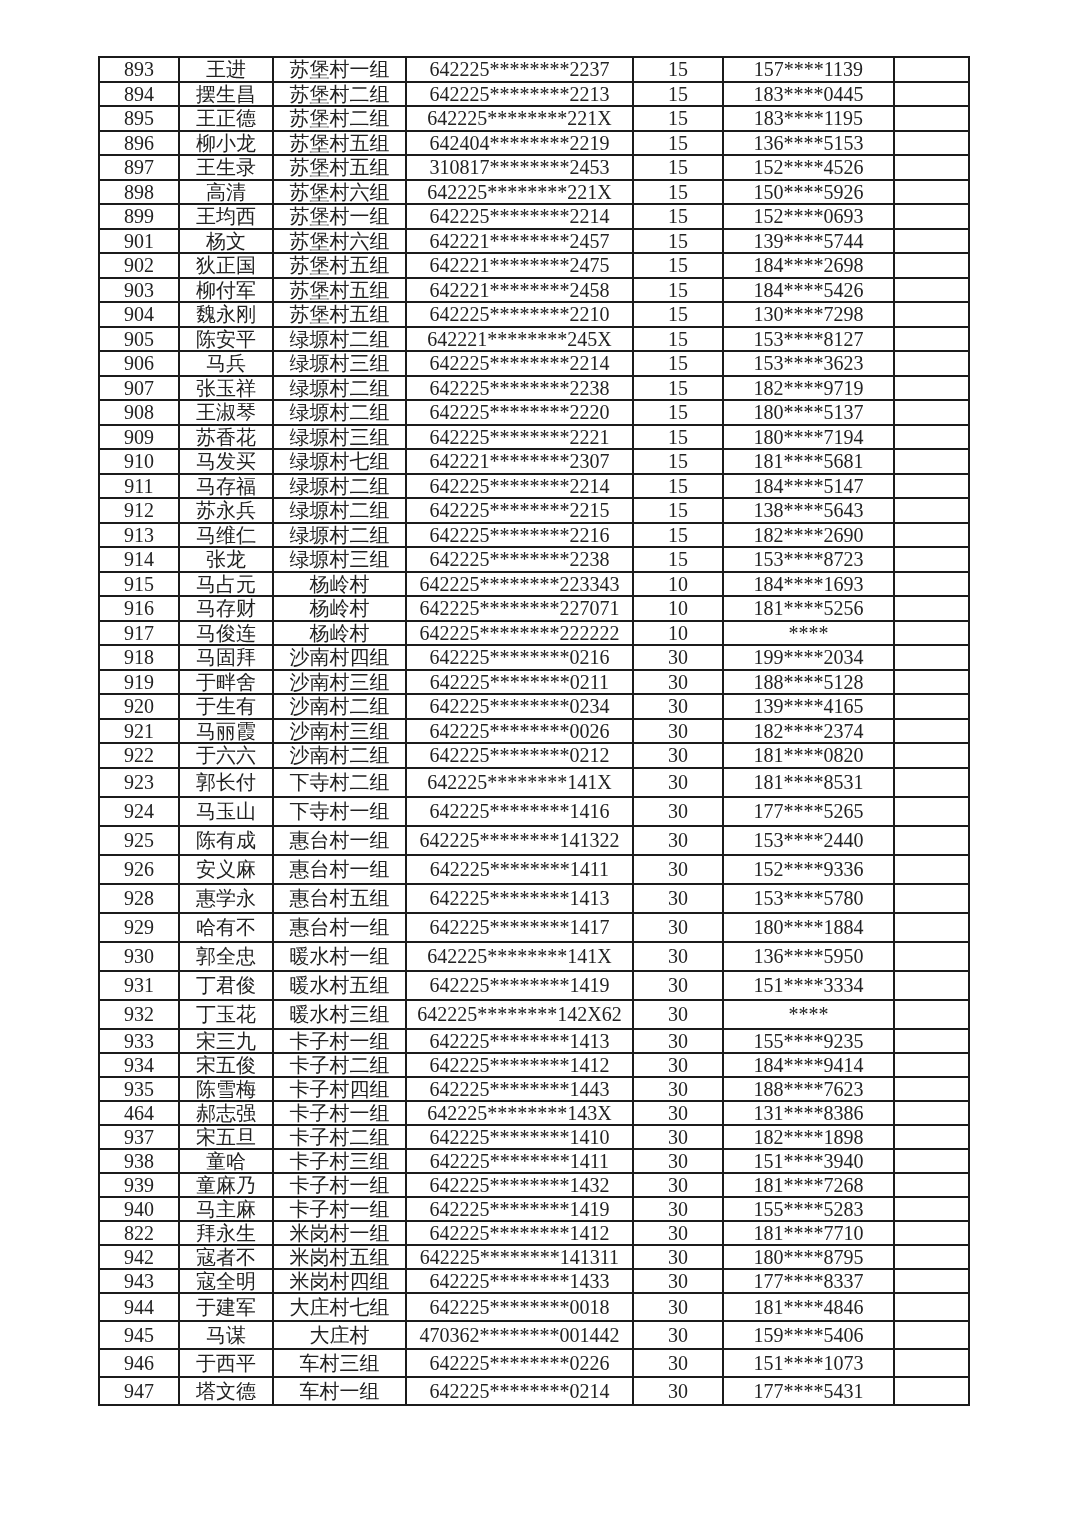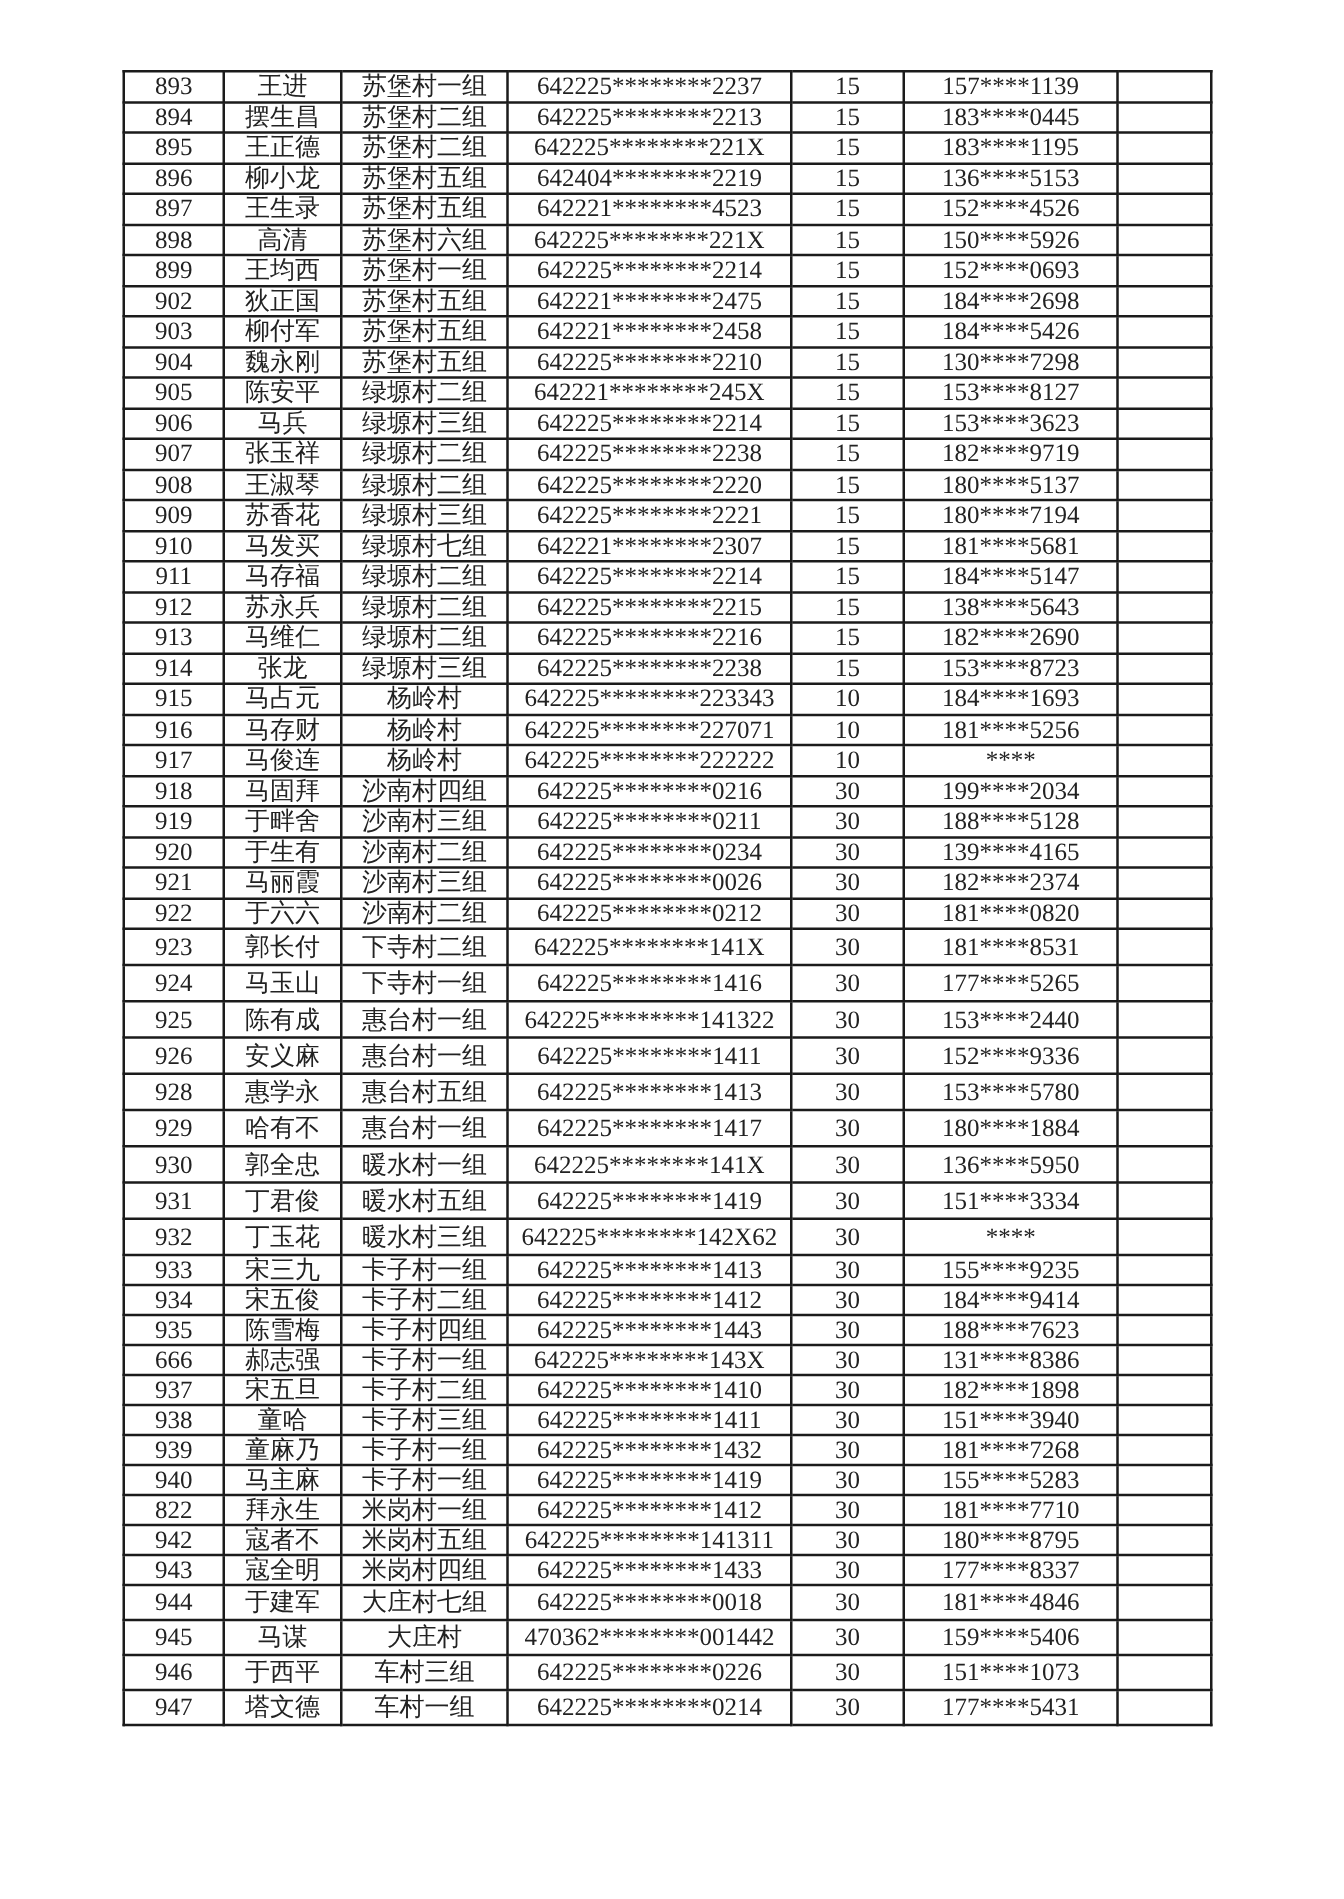--- a/index.html
+++ b/index.html
@@ -87,41 +87,50 @@
           <td>苏堡村五组</td>
           <td>642404********2219</td>
           <td>15</td>
           <td>136****5153</td>
           <td></td>
         </tr>
         <tr class="h-std">
           <td>897</td>
           <td>王生录</td>
           <td>苏堡村五组</td>
-          <td>642221********4523</td>
+          <td>310817********2453</td>
           <td>15</td>
           <td>152****4526</td>
           <td></td>
         </tr>
         <tr class="h-std">
           <td>898</td>
           <td>高清</td>
           <td>苏堡村六组</td>
           <td>642225********221X</td>
           <td>15</td>
           <td>150****5926</td>
           <td></td>
         </tr>
         <tr class="h-std">
           <td>899</td>
           <td>王均西</td>
           <td>苏堡村一组</td>
           <td>642225********2214</td>
           <td>15</td>
           <td>152****0693</td>
+          <td></td>
+        </tr>
+        <tr class="h-std">
+          <td>901</td>
+          <td>杨文</td>
+          <td>苏堡村六组</td>
+          <td>642221********2457</td>
+          <td>15</td>
+          <td>139****5744</td>
           <td></td>
         </tr>
         <tr class="h-std">
           <td>902</td>
           <td>狄正国</td>
           <td>苏堡村五组</td>
           <td>642221********2475</td>
           <td>15</td>
           <td>184****2698</td>
           <td></td>
@@ -408,21 +417,21 @@
         <tr class="h-short">
           <td>935</td>
           <td>陈雪梅</td>
           <td>卡子村四组</td>
           <td>642225********1443</td>
           <td>30</td>
           <td>188****7623</td>
           <td></td>
         </tr>
         <tr class="h-short">
-          <td>666</td>
+          <td>464</td>
           <td>郝志强</td>
           <td>卡子村一组</td>
           <td>642225********143X</td>
           <td>30</td>
           <td>131****8386</td>
           <td></td>
         </tr>
         <tr class="h-short">
           <td>937</td>
           <td>宋五旦</td>

